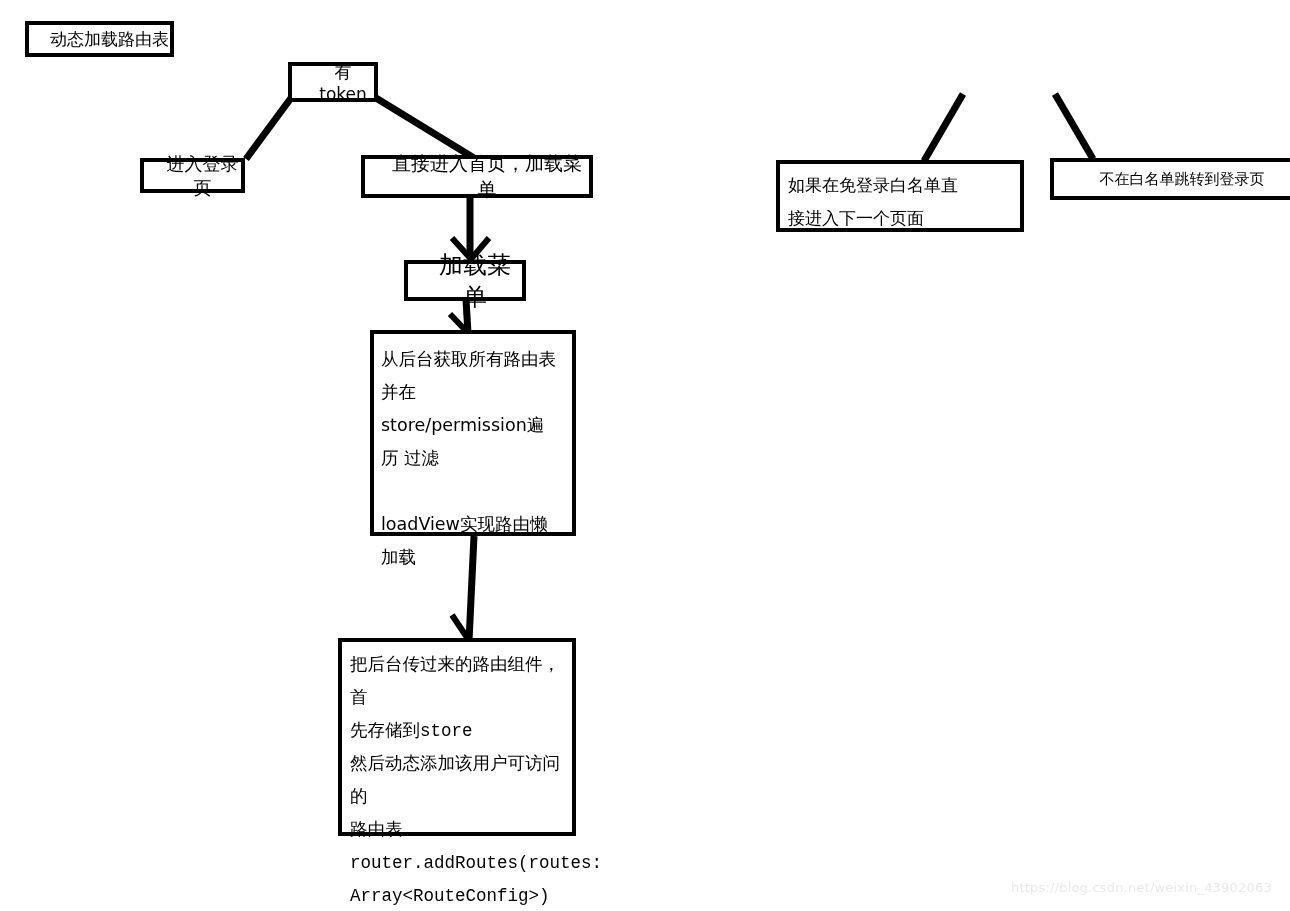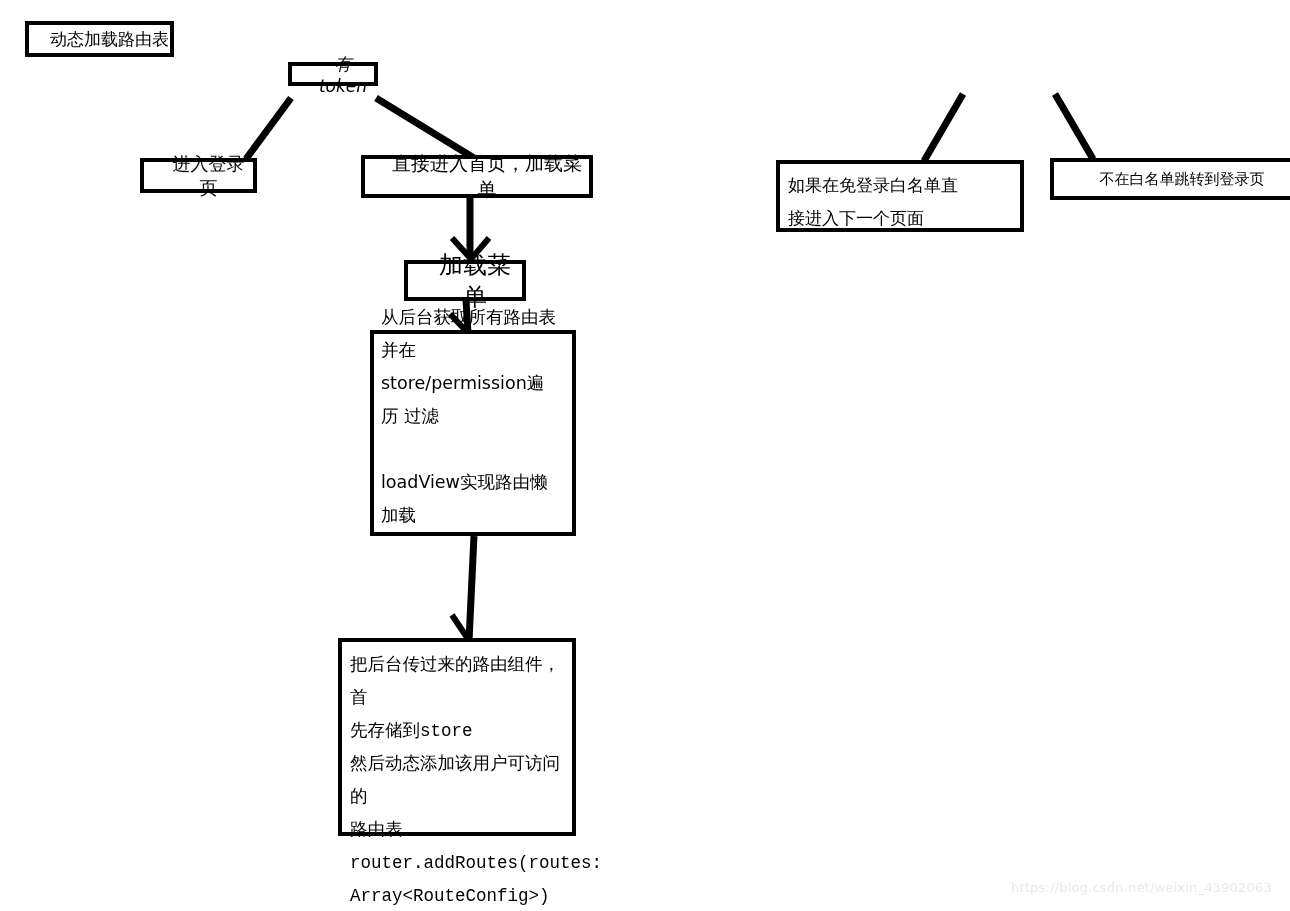--- a/index.html
+++ b/index.html
@@ -49,44 +49,43 @@
     text-align: left;
   }
 
   
   #node-title {
     left: 25px; top: 21px; width: 149px; height: 36px;
     justify-content: center;
     font-size: 17px;
   }
   #node-has-token {
-    left: 288px; top: 62px; width: 90px; height: 24px;
-    justify-content: center;
-    font-size: 17px;
-    font-style: italic;
+    left: 288px; top: 62px; width: 90px; height: 40px;
+    justify-content: center;
+    font-size: 17px;
   }
   #node-login-page {
-    left: 140px; top: 158px; width: 117px; height: 35px;
+    left: 140px; top: 158px; width: 105px; height: 35px;
     justify-content: center;
     font-size: 18px;
   }
   #node-home-menu {
     left: 361px; top: 155px; width: 232px; height: 43px;
     justify-content: center;
     font-size: 19px;
   }
   #node-load-menu {
     left: 404px; top: 260px; width: 122px; height: 41px;
     justify-content: flex-end;
     font-size: 24px;
   }
   #node-fetch-routes {
     left: 370px; top: 330px; width: 206px; height: 206px;
     padding: 9px 0 0 7px;
-    align-items: flex-end;
+    align-items: flex-start;
     font-size: 17.5px;
     line-height: 33px;
   }
   #node-add-routes {
     left: 338px; top: 638px; width: 238px; height: 198px;
     padding: 7px 0 0 8px;
     align-items: flex-start;
     font-size: 17.5px;
     line-height: 33px;
     font-family: Liberation Mono, monospace;

